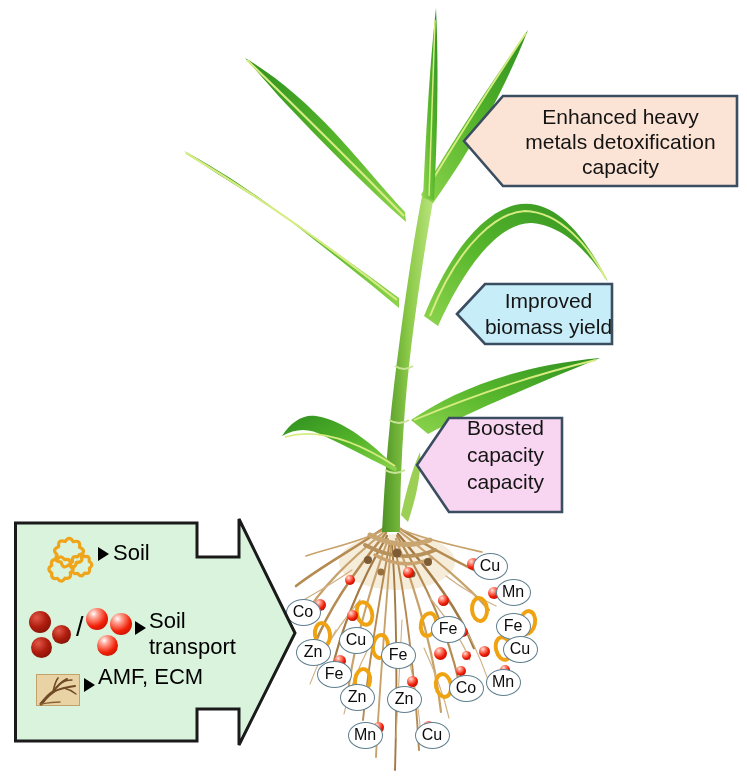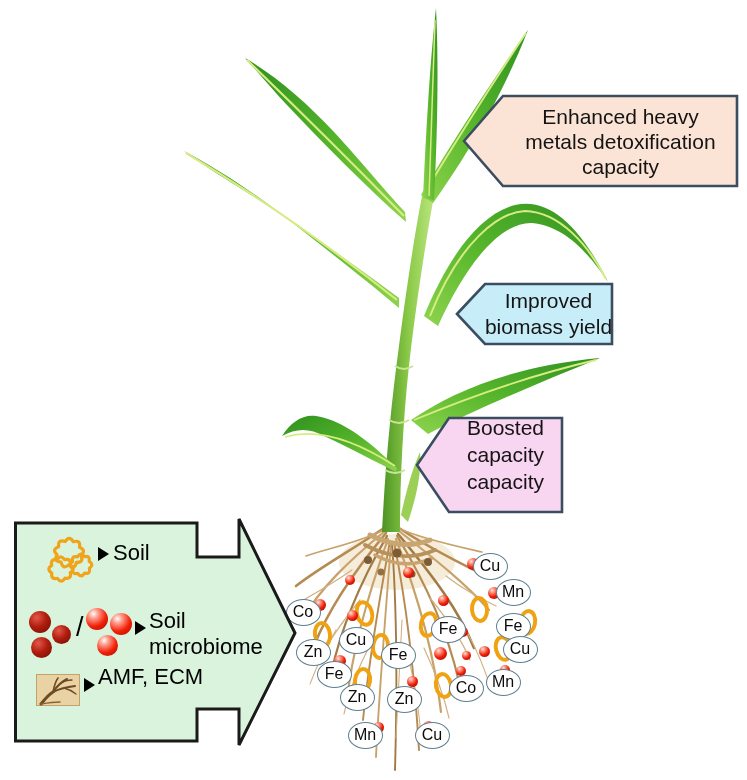--- a/index.html
+++ b/index.html
@@ -239,21 +239,21 @@
       <div class="micro dark" style="left:38px;top:109px;width:19px;height:19px;"></div>
       <div class="micro dark" style="left:17px;top:121px;width:21px;height:21px;"></div>
       <div class="slash" style="left:62px;top:96px;">/</div>
       <div class="micro bright" style="left:72px;top:92px;width:22px;height:22px;"></div>
       <div class="micro bright" style="left:96px;top:97px;width:22px;height:22px;"></div>
       <div class="micro bright" style="left:83px;top:119px;width:21px;height:21px;"></div>
     </div>
     <div class="tri" style="left:121px;top:105px;"></div>
     <div class="litem" style="left:135px;top:92px;">
       <span>Soil</span><br>
-      <span>microbiome</span>
+      <span>transport</span>
     </div>
 
     <svg style="position:absolute;left:22px;top:158px;" width="44" height="32">
       <rect x="0.5" y="0.5" width="43" height="31" fill="#e9d3a5" stroke="#c2a36b"></rect>
       <g fill="none" stroke="#6f4a26" stroke-linecap="round">
         <path d="M5,30 C9,25 12,21 17,18" stroke-width="3"></path>
         <path d="M17,18 C21,12 25,8 31,5" stroke-width="2"></path>
         <path d="M17,18 C23,15 30,13 39,12" stroke-width="2"></path>
         <path d="M17,18 C18,13 19,8 22,4" stroke-width="1.6"></path>
         <path d="M25,9 C28,7 32,6 36,6" stroke-width="1.3"></path>

